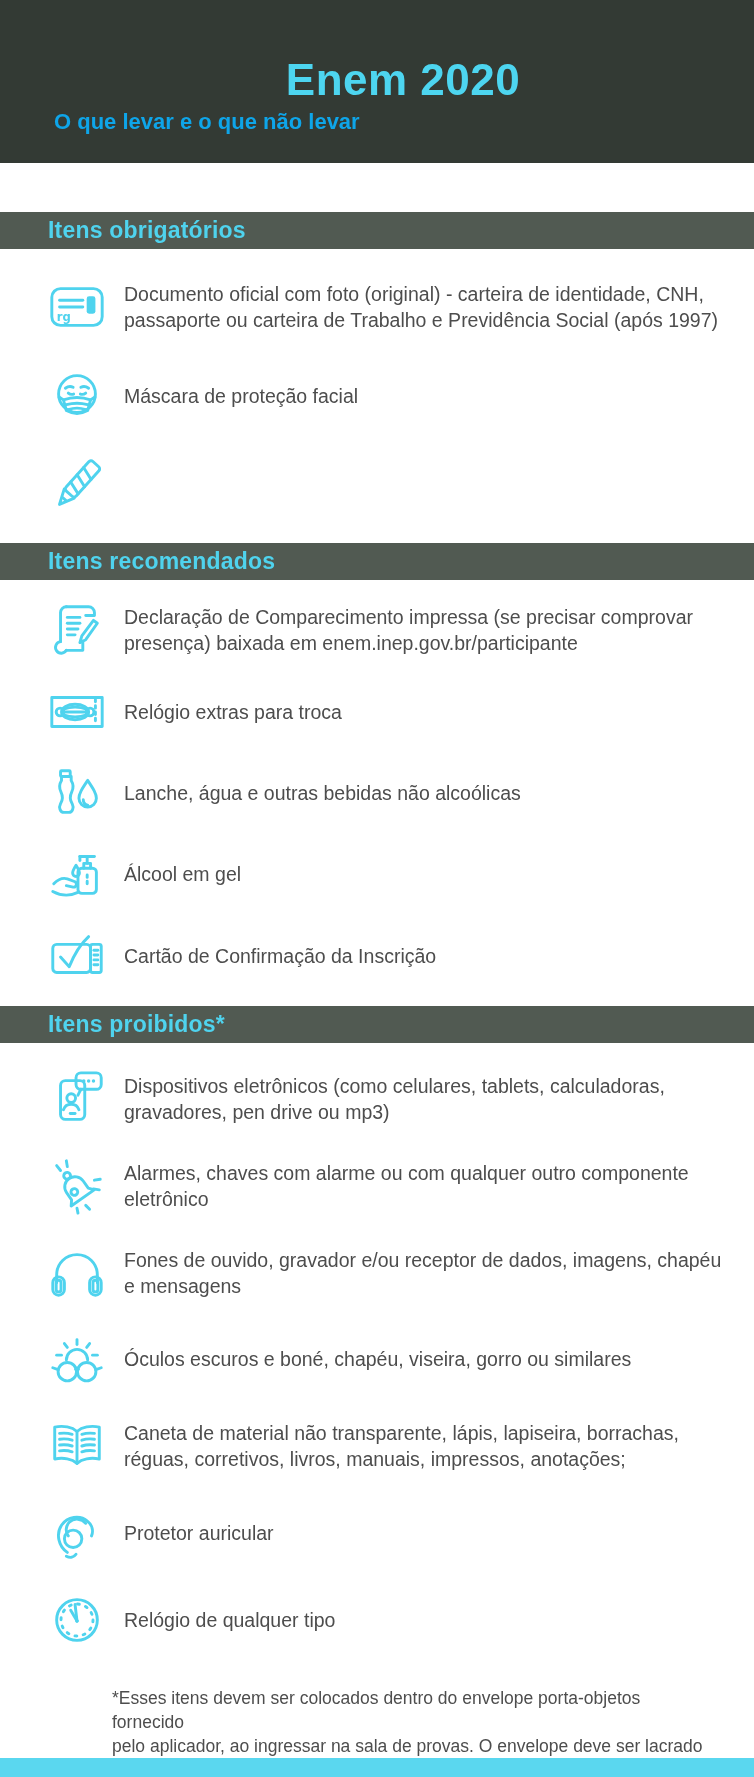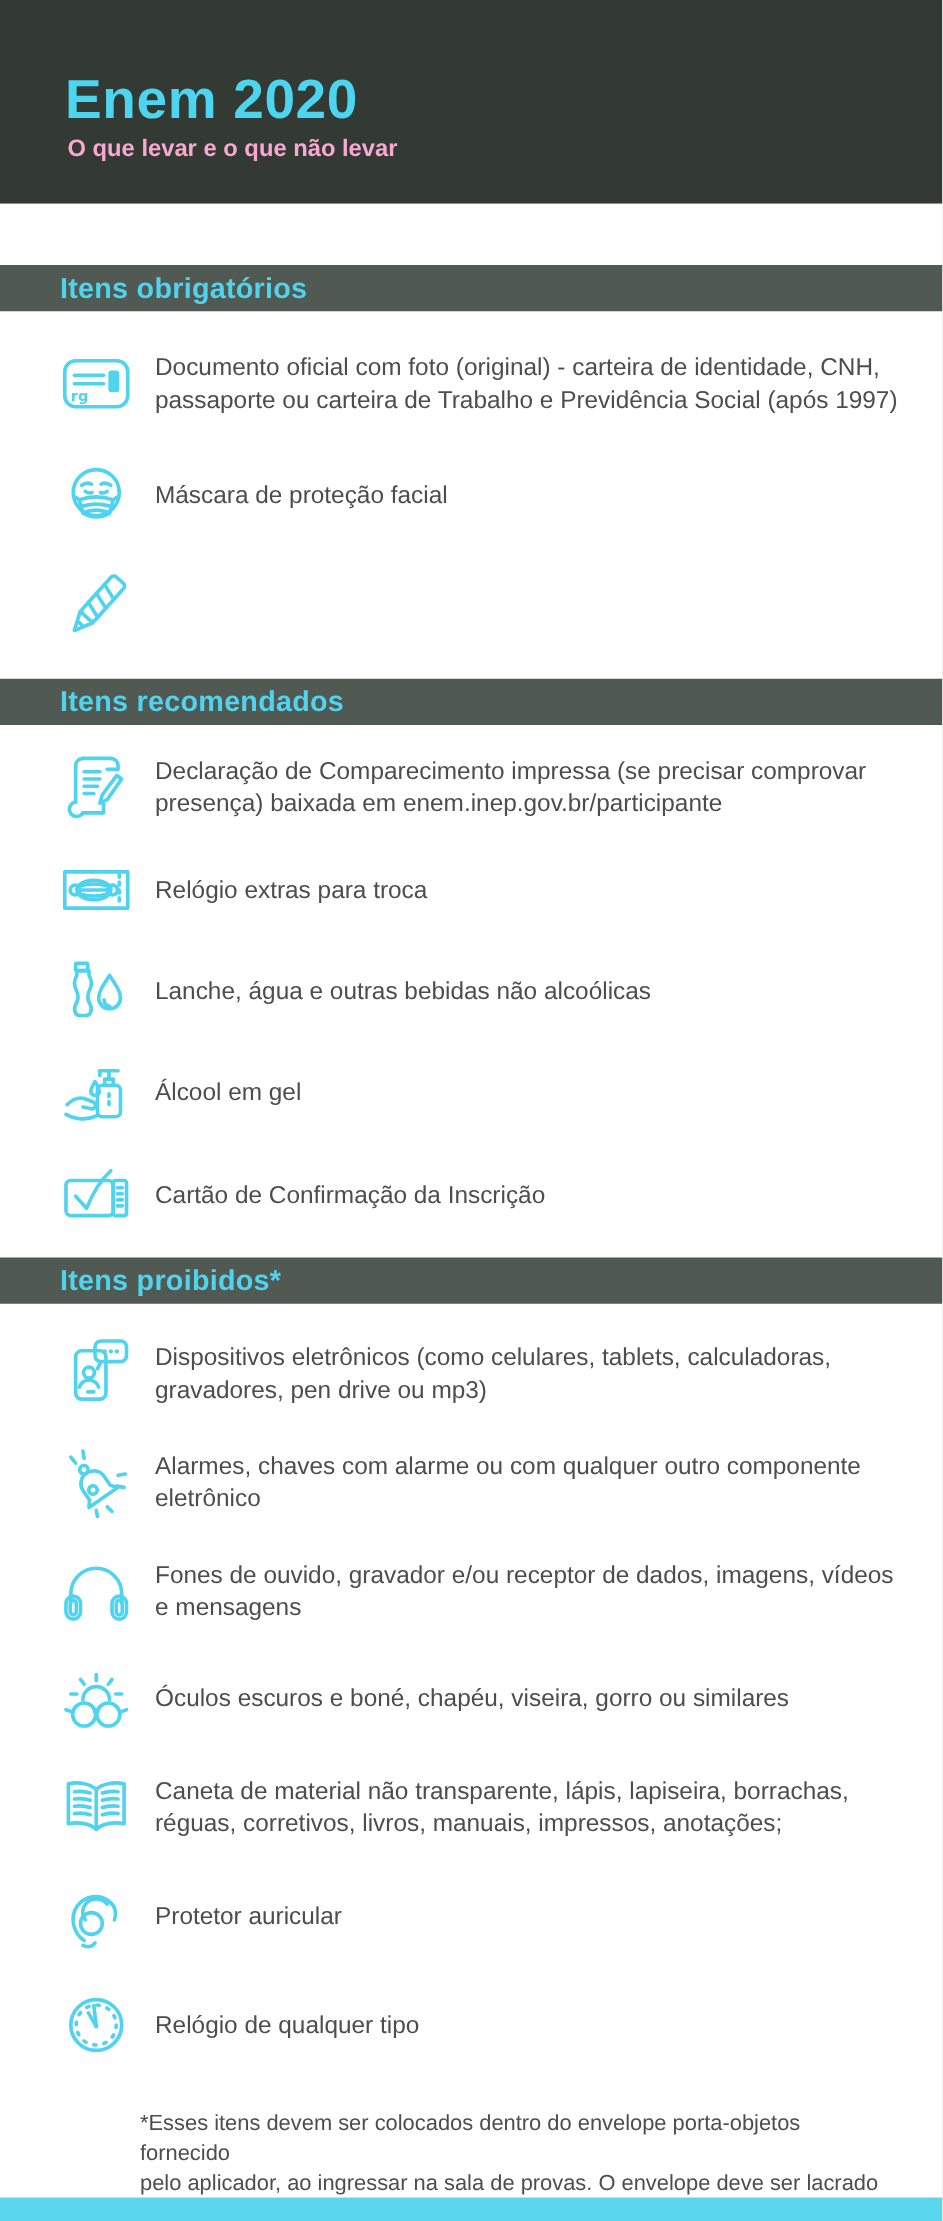--- a/index.html
+++ b/index.html
@@ -3,22 +3,22 @@
 <meta charset="utf-8">
 <style>
   html,body{margin:0;padding:0;background:#e8e8e8;}
   #page{
     position:relative;width:754px;height:1777px;margin:0 auto;
     background:#ffffff;overflow:hidden;
     font-family:"Liberation Sans","DejaVu Sans",sans-serif;
     --cyan:#4fd3ee; --bar:#515a52; --dark:#333a34; --txt:#4d4d4d;
   }
   .header{height:163px;background:var(--dark);box-sizing:border-box;padding:58px 0 0 52px;}
-  .title{color:#4dd5f0;font-size:44px;font-weight:800;line-height:1;letter-spacing:.5px;margin:0;}
-  .subtitle{color:#f9a8d4;font-size:19px;font-weight:600;margin:8px 0 0 2px;line-height:1.1;}
+  .title{color:#4dd5f0;font-size:44px;font-weight:800;line-height:1;letter-spacing:.5px;margin:0;text-align:center;}
+  .subtitle{color:#0ea5e9;font-size:22px;font-weight:600;margin:8px 0 0 2px;line-height:1.1;}
   .gap{height:49px;background:#fff;}
   .bar{height:37px;background:var(--bar);display:flex;align-items:center;padding-left:48px;box-sizing:border-box;text-align:center;}
   .bar span{color:var(--cyan);font-size:23px;font-weight:600;letter-spacing:.2px;}
   .items{display:flex;flex-direction:column;justify-content:space-evenly;}
   .items.s1{height:294px;} .items.s2{height:426px;} .items.s3{height:633px;}
   .item{display:flex;align-items:center;padding-left:46px;}
   .itxt{margin:0 4px 0 16px;color:var(--txt);font-size:19.5px;line-height:1.34;white-space:pre-line;max-width:600px;}
   .ic{width:62px;height:62px;flex:none;}
   .ic *{fill:none;stroke:var(--cyan);stroke-width:3;stroke-linecap:round;stroke-linejoin:round;}
   .ic .fl{fill:var(--cyan);stroke:none;}
@@ -200,21 +200,21 @@
     </div>
 
     <div class="item">
       <svg class="ic" viewBox="0 0 64 64">
         <path d="M11 42 v-8 a21 21 0 0 1 42 0 v8"></path>
         <rect x="7" y="36" width="12" height="19" rx="6"></rect>
         <rect x="10.5" y="39.5" width="5" height="12" rx="2.5"></rect>
         <rect x="45" y="36" width="12" height="19" rx="6"></rect>
         <rect x="48.5" y="39.5" width="5" height="12" rx="2.5"></rect>
       </svg>
-      <p class="itxt">Fones de ouvido, gravador e/ou receptor de dados, imagens, vídeos
+      <p class="itxt">Fones de ouvido, gravador e/ou receptor de dados, imagens, chapéu
 e mensagens</p>
     </div>
 
     <div class="item">
       <svg class="ic" viewBox="0 0 64 64">
         <path d="M21 32 a11 11 0 0 1 22 0"></path>
         <line x1="32" y1="11" x2="32" y2="16"></line>
         <line x1="19" y1="15" x2="22" y2="19"></line>
         <line x1="45" y1="15" x2="42" y2="19"></line>
         <line x1="11" y1="27" x2="16" y2="27"></line>

